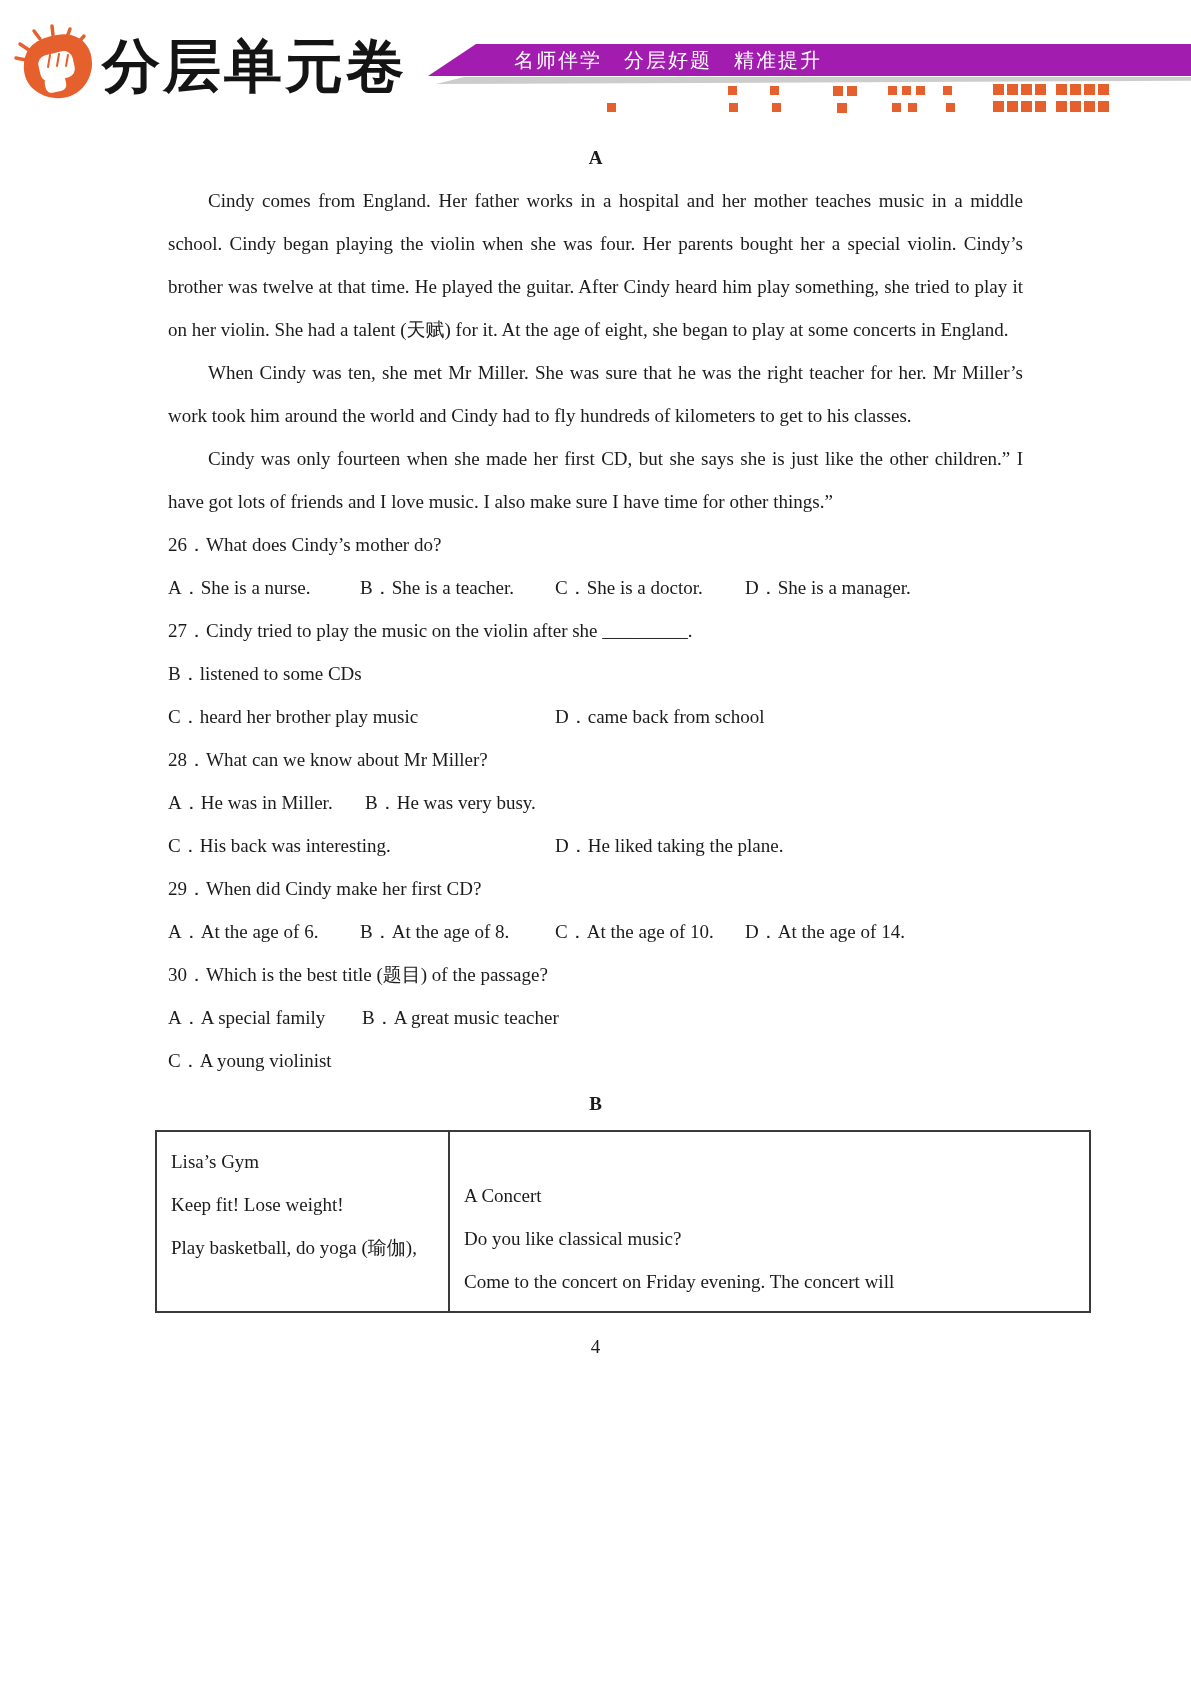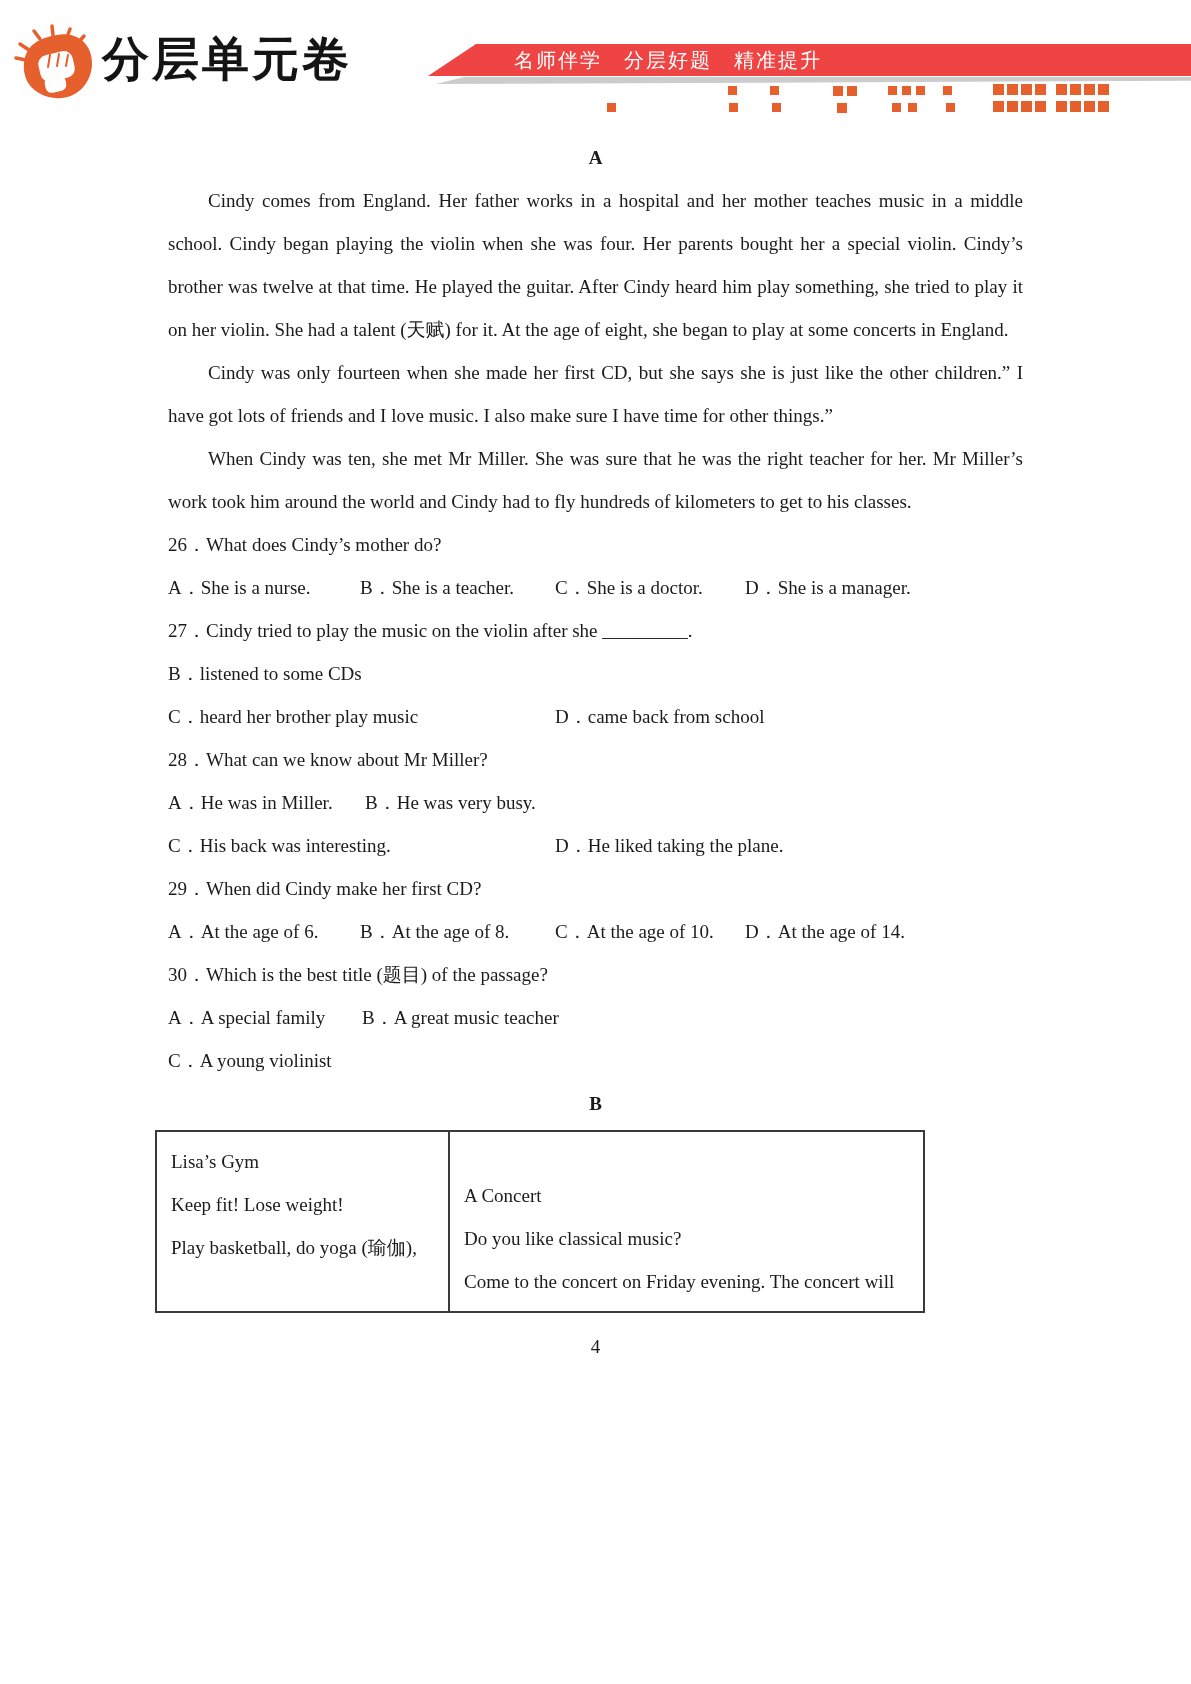--- a/index.html
+++ b/index.html
@@ -9,25 +9,25 @@
     position:relative; overflow:hidden;
     font-family:"Liberation Serif","DejaVu Serif",serif;
     color:#1b1b1b;
   }
   
   .header { position:relative; height:132px; }
   .logo-icon { position:absolute; left:12px; top:22px; }
   .brand-title {
     position:absolute; left:102px; top:28px;
     font-family:"DejaVu Sans","Liberation Sans",sans-serif;
-    font-weight:900; font-size:47px; letter-spacing:3px; color:#141414;
+    font-weight:900; font-size:58px; letter-spacing:3px; color:#141414;
   }
   .banner {
     position:absolute; left:428px; top:44px; width:763px; height:32px;
-    background:#ef4444;
+    background:#a21caf;
     clip-path:polygon(48px 0, 100% 0, 100% 100%, 0 100%);
     display:flex; align-items:center;
   }
   .banner-text {
     color:#ffffff; font-size:20px; letter-spacing:2px; margin-left:86px;
     font-family:"DejaVu Sans","Liberation Sans",sans-serif;
   }
   .swoosh {
     position:absolute; left:436px; top:77px; width:755px; height:7px;
     background:#cccccc;
@@ -37,21 +37,21 @@
   
   .content { padding:4px 168px 0 168px; font-size:19px; line-height:43px; }
   .section-label { text-align:center; font-weight:bold; }
   .para { text-align:justify; text-indent:40px; }
   .opt-row { display:flex; }
   .opt-row span { display:block; white-space:nowrap; }
   .c1 { width:192px; } .c2 { width:195px; } .c3 { width:190px; }
   .half { width:387px; } .narrow { width:197px; } .narrow2 { width:194px; }
   
   .b-table {
-    width:770px; margin-left:-13px; margin-top:5px;
+    width:936px; margin-left:-13px; margin-top:5px;
     border:2px solid #3a3a3a; display:flex;
   }
   .b-cell { padding:8px 14px; }
   .b-cell p { line-height:43px; }
   .b-left { width:293px; border-right:2px solid #3a3a3a; }
   .b-right { flex:1;margin-top:34px; }
   .page-num { text-align:center; margin-top:12px; }
 </style>
 </head>
 <body>
@@ -119,22 +119,22 @@
         <div style="position: absolute; left: 1084px; top: 101px; width: 11px; height: 11px; background: rgb(230, 96, 46);"></div>
         <div style="position: absolute; left: 1098px; top: 101px; width: 11px; height: 11px; background: rgb(230, 96, 46);"></div>
       </div>
   </div>
 
   <div class="content">
 
     <div class="section-label">A</div>
 
     <p class="para">Cindy comes from England. Her father works in a hospital and her mother teaches music in a middle school. Cindy began playing the violin when she was four. Her parents bought her a special violin. Cindy’s brother was twelve at that time. He played the guitar. After Cindy heard him play something, she tried to play it on her violin. She had a talent (天赋) for it. At the age of eight, she began to play at some concerts in England.</p>
+    <p class="para">When Cindy was ten, she met Mr Miller. She was sure that he was the right teacher for her. Mr Miller’s work took him around the world and Cindy had to fly hundreds of kilometers to get to his classes.</p>
     <p class="para">Cindy was only fourteen when she made her first CD, but she says she is just like the other children.” I have got lots of friends and I love music. I also make sure I have time for other things.”</p>
-    <p class="para">When Cindy was ten, she met Mr Miller. She was sure that he was the right teacher for her. Mr Miller’s work took him around the world and Cindy had to fly hundreds of kilometers to get to his classes.</p>
 
     <div>
       <div class="stem">26．What does Cindy’s mother do?</div>
       <div class="opt-row">
         <span class="c1">A．She is a nurse.</span>
         <span class="c2">B．She is a teacher.</span>
         <span class="c3">C．She is a doctor.</span>
         <span>D．She is a manager.</span>
       </div>
     </div>

